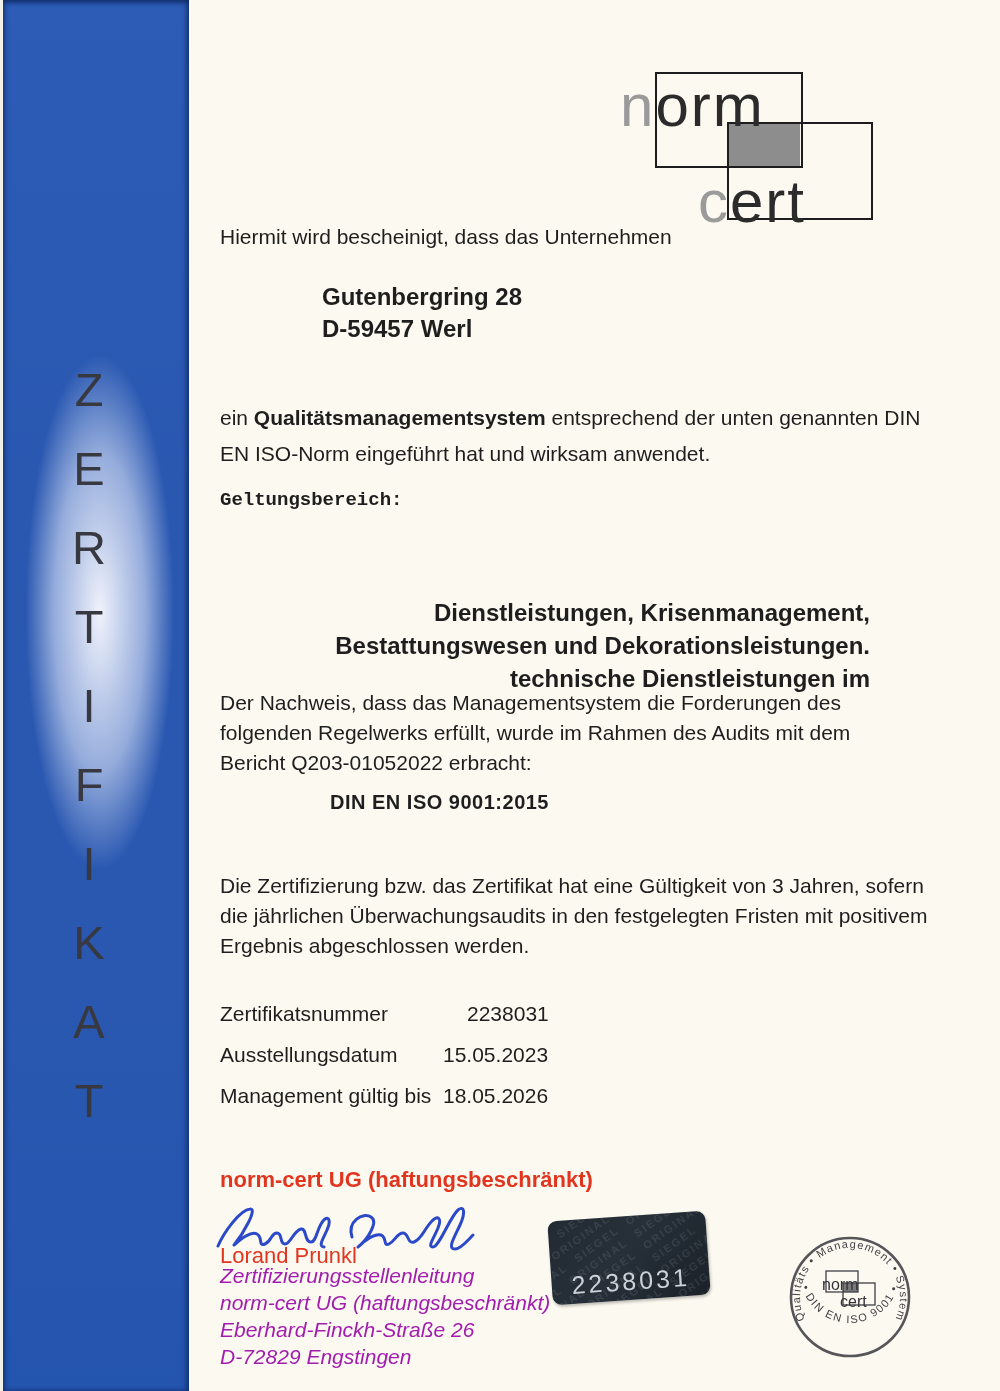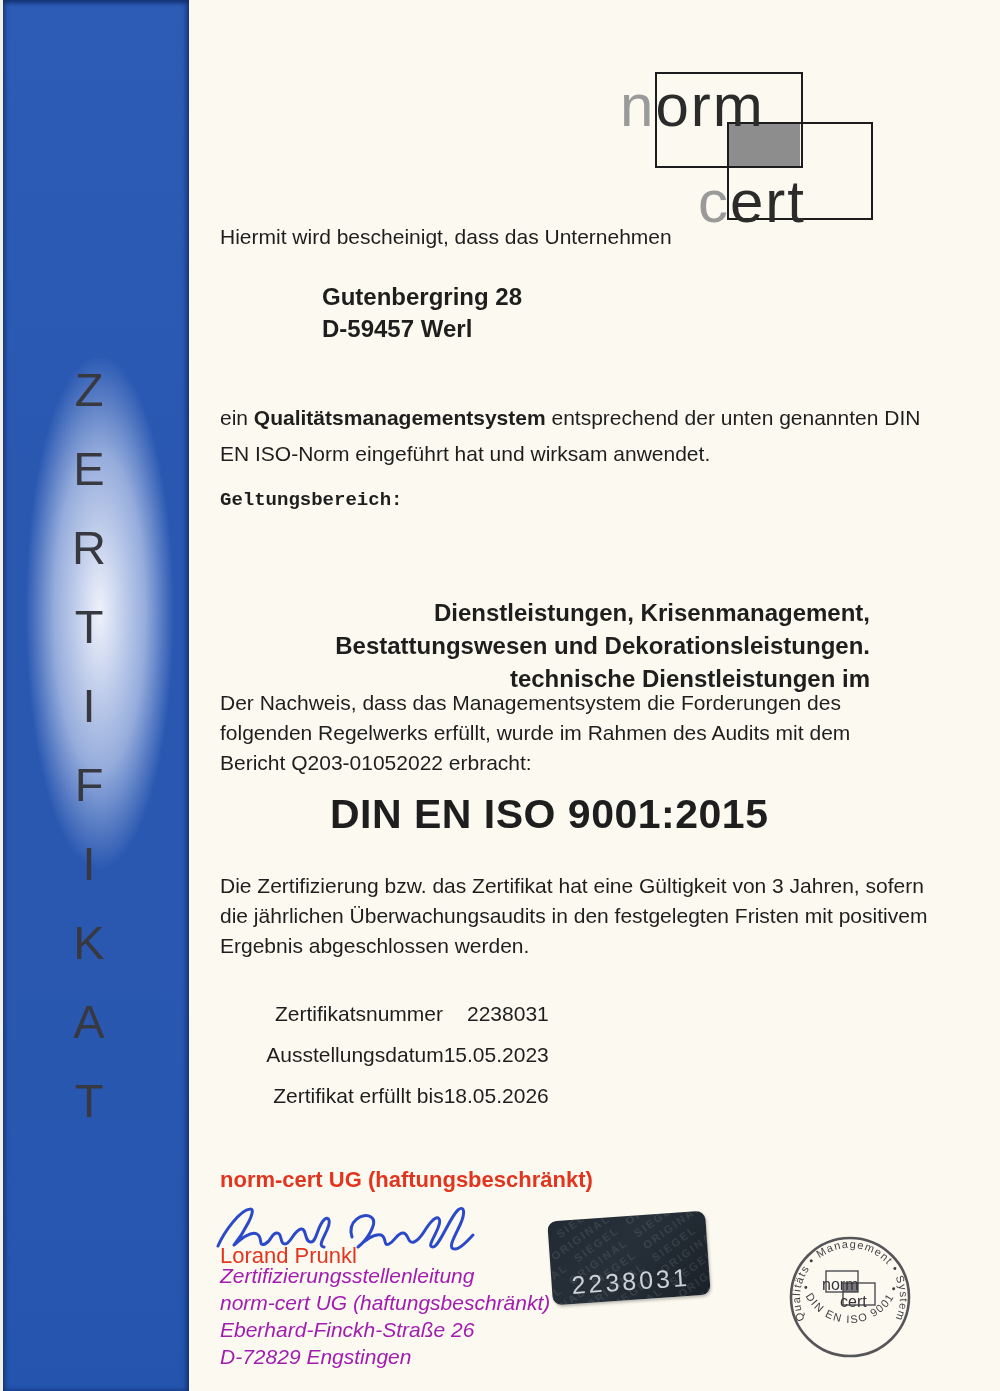--- a/index.html
+++ b/index.html
@@ -29,23 +29,23 @@
   .logo .gray{color:#9a9a9a;}
 
   
   .t{position:absolute;color:#1e1e1e;}
   .intro{left:220px;top:225px;font-size:21px;}
   .company{left:322px;top:281px;font-size:24px;font-weight:bold;line-height:32px;}
   .para1{left:220px;top:400px;width:712px;font-size:21px;line-height:36px;}
   .scope-head{left:220px;top:489px;font-size:19px;font-weight:bold;font-family:Liberation Mono, monospace;}
   .scope{left:180px;top:548px;width:690px;font-size:24px;font-weight:bold;line-height:33px;text-align:right;margin-top:48px;}
   .para2{left:220px;top:688px;width:700px;font-size:21px;line-height:30px;}
-  .standard{left:330px;top:791px;font-size:41px;font-weight:bold;letter-spacing:.5px;}
+  .standard{left:330px;top:791px;font-size:20px;font-weight:bold;letter-spacing:.5px;}
   .para3{left:220px;top:871px;width:712px;font-size:21px;line-height:30px;}
-  .details{left:220px;top:993px;font-size:21px;line-height:41px;text-align:right;}
+  .details{left:220px;top:993px;font-size:21px;line-height:41px;}
   .details .lbl{display:inline-block;width:223px;}
   .details .val{display:inline-block;}
   .details .row:first-child .val{padding-left:24px;}
 
   
   .issuer-head{left:220px;top:1167px;font-size:22px;font-weight:bold;color:#e2351f;}
   .sig{position:absolute;left:212px;top:1196px;}
   .signer{left:220px;top:1243px;font-size:22px;color:#e2351f;text-align:center;}
   .issuer-lines{left:220px;top:1262px;font-size:21px;line-height:27px;font-style:italic;color:#a21caf;}
 
@@ -113,21 +113,21 @@
   <div class="t para3">Die Zertifizierung bzw. das Zertifikat hat eine Gültigkeit von 3 Jahren, sofern die jährlichen Überwachungsaudits in den festgelegten Fristen mit positivem Ergebnis abgeschlossen werden.</div>
 
   <div class="t details">
     <div class="row">
       <span class="lbl">Zertifikatsnummer</span><span class="val">2238031</span>
     </div>
     <div class="row">
       <span class="lbl">Ausstellungsdatum</span><span class="val">15.05.2023</span>
     </div>
     <div class="row">
-      <span class="lbl">Zertifikat erfüllt bis</span><span class="val">18.05.2026</span>
+      <span class="lbl">Management gültig bis</span><span class="val">18.05.2026</span>
     </div>
   </div>
 
   <div class="t issuer-head">norm-cert UG (haftungsbeschränkt)</div>
 
   <svg class="sig" width="278" height="60" viewBox="0 0 278 60">
     <g fill="none" stroke="#2b49c8" stroke-width="3" stroke-linecap="round" stroke-linejoin="round">
       <path d="M6,50 C12,36 28,14 38,13 C46,12 31,38 22,49 C30,42 39,35 45,38 C51,41 46,51 53,48 C60,45 59,37 65,37 C71,37 67,48 73,48 C79,48 81,35 89,33 C95,32 92,46 99,46 C105,46 105,29 113,23 C117,20 119,26 115,34 C111,43 106,50 112,51"></path>
       <path d="M140,41 C135,25 151,16 159,21 C167,26 155,44 146,51 C153,44 163,37 169,39 C175,41 171,51 177,48 C183,45 185,37 191,37 C197,37 195,48 202,46 C210,43 212,33 220,25 C226,19 230,22 226,32 C222,42 215,51 221,51 C227,51 238,21 246,14 C252,9 254,16 248,29 C242,42 235,53 243,53 C249,53 256,44 261,39"></path>
     </g>

